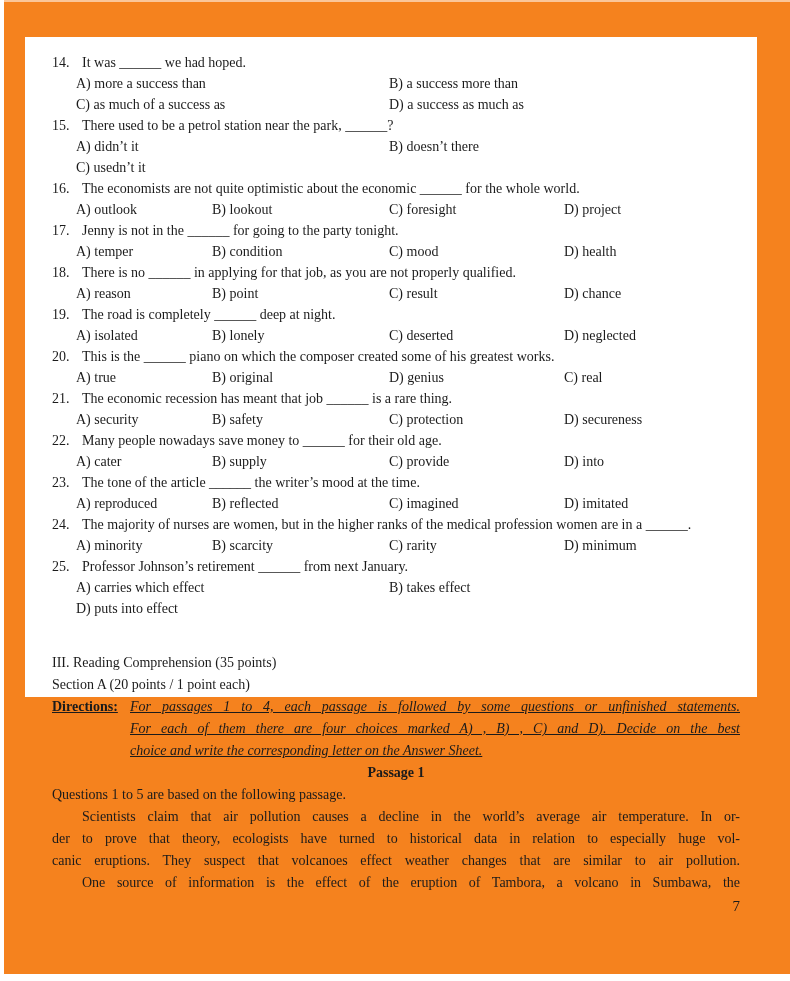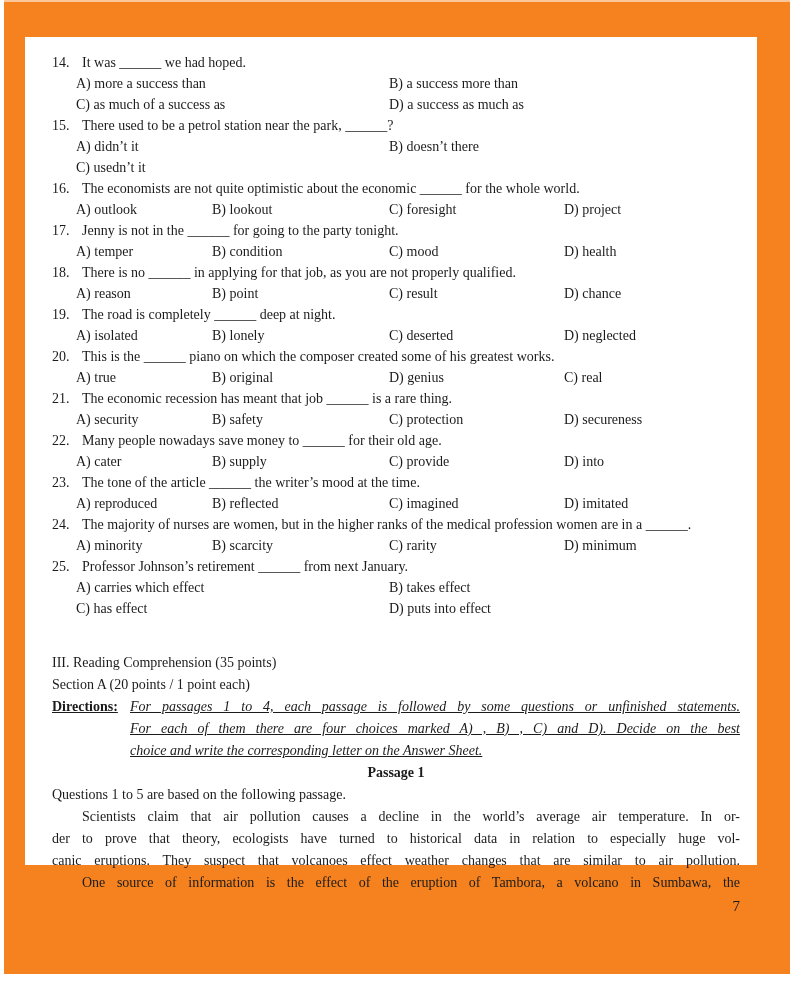--- a/index.html
+++ b/index.html
@@ -2,21 +2,21 @@
 <html><head>
 <meta charset="utf-8">
 <style>
   html,body{margin:0;padding:0;}
   body{width:790px;background:#fff;}
   .scan{position:relative;width:790px;height:981px;background:#F5821E;
         font-family:"Liberation Serif","DejaVu Serif",serif;color:#1b1b1b;overflow:hidden;}
   .edge-left{position:absolute;left:0;top:0;width:4px;height:100%;background:#fff;}
   .edge-bottom{position:absolute;left:0;bottom:0;width:100%;height:7px;background:#fff;}
   .edge-top{position:absolute;left:0;top:0;width:100%;height:2px;background:rgba(255,255,255,.55);}
-  .page{position:absolute;left:25px;top:37px;width:732px;height:828px;background:#fff;}
+  .page{position:absolute;left:25px;top:37px;width:732px;height:660px;background:#fff;}
   .content{padding:15px 17px 0 27px;font-size:14px;}
 
   
   .vocab{line-height:21px;}
   .q{margin:0;}
   .qh{display:flex;}
   .qn{flex:0 0 30px;}
   .qs{flex:1;text-align:justify;}
   .opts{margin-left:24px;display:grid;}
   .c4{grid-template-columns:136px 177px 175px 1fr;}
@@ -190,21 +190,20 @@
         </div>
 
         <div class="q">
           <div class="qh">
               <span class="qn">25.</span>
               <div class="qs">Professor Johnson’s retirement ______ from next January.</div>
             </div>
           <div class="opts c2">
             <span class="opt">A) carries which effect</span>
             <span class="opt">B) takes effect</span>
-            <span class="opt">C) has effect</span>
             <span class="opt">D) puts into effect</span>
           </div>
         </div>
 
       </div>
 
       <div class="reading">
         <div class="h">III.  Reading Comprehension (35 points)</div>
         <div class="h">Section A (20 points / 1 point each)</div>
 

